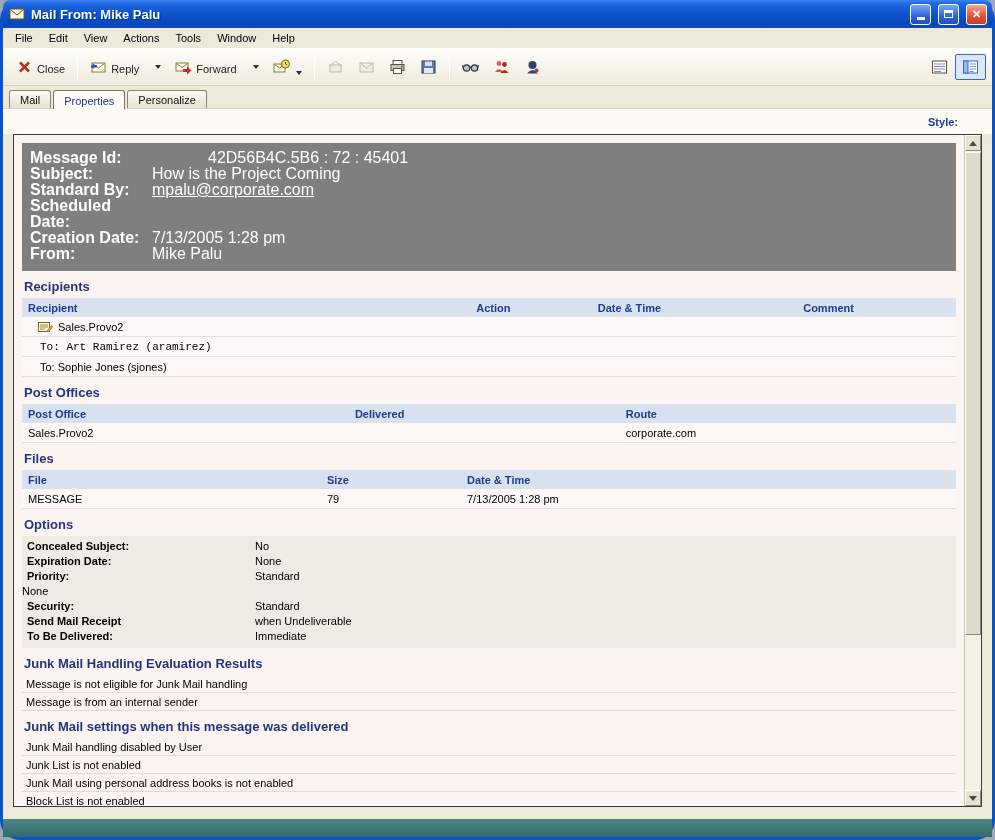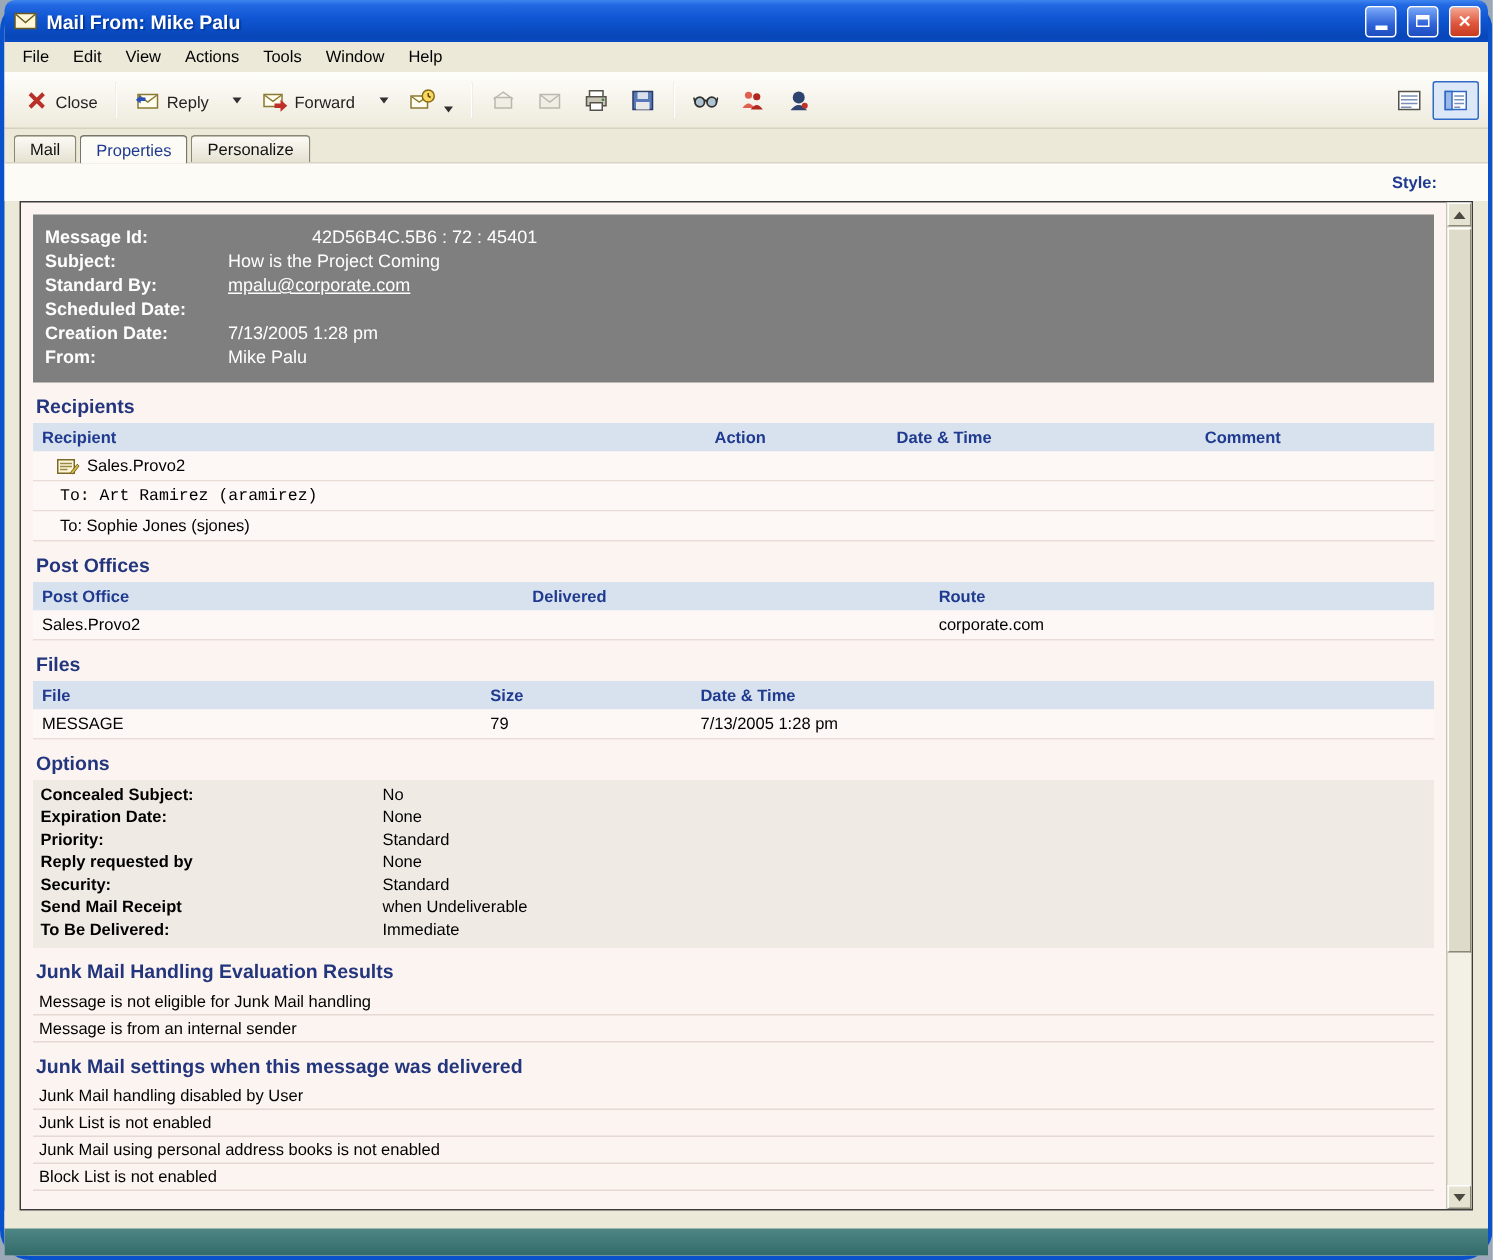--- a/index.html
+++ b/index.html
@@ -52,21 +52,21 @@
   
   .stylebar{
     height:26px; flex:0 0 26px; background:#FCFBF6; display:flex; align-items:center; justify-content:flex-end;
     padding-right:34px; font-size:11px; font-weight:bold; color:#1F3A8F; border-top:1px solid #D8D4C6;
   }
   
   .content-wrap{ flex:1 1 auto; margin:0 10px; border:1px solid #3C3C3C; position:relative; background:#FBF4F0; overflow:hidden; }
   .content-inner{ position:absolute; left:0; top:0; right:17px; bottom:0; padding:8px 8px 0 8px; overflow:hidden; font-size:11px; }
   
   .msg-head{ background:#7F7F7F; padding:7px 0 9px 8px; color:#fff; }
-  .mh-row{ display:flex; line-height:16px; font-size:12px; }
+  .mh-row{ display:flex; line-height:16px; font-size:16px; }
   .mh-label{ width:122px; font-weight:bold; flex:0 0 122px; }
   .mh-value{ }
   .mh-value.indent{ padding-left:56px; }
   .mh-link{ font-weight:normal; text-decoration:underline; color:#ffffff; cursor:pointer; }
   
   .section-title{ color:#23357D; font-weight:bold; font-size:13px; padding:8px 2px 4px 2px; }
   .grid-head{ background:#D8E2EE; color:#1F3A8F; font-weight:bold; }
   .grid-row{ border-bottom:1px solid #EBDCD7; color:#000; background:#FDF8F5; }
   .grid{ display:grid; }
   .grid > div{ padding:4px 4px 3px 6px; white-space:nowrap; overflow:hidden; }
@@ -340,21 +340,20 @@
         </div>
         <div class="opt-row">
           <span class="opt-label">Expiration Date:</span>
           <span>None</span>
         </div>
         <div class="opt-row">
           <span class="opt-label">Priority:</span>
           <span>Standard</span>
         </div>
         <div class="opt-row">
-          <span class="opt-label">Reply requested by</span>
           <span>None</span>
         </div>
         <div class="opt-row">
           <span class="opt-label">Security:</span>
           <span>Standard</span>
         </div>
         <div class="opt-row">
           <span class="opt-label">Send Mail Receipt</span>
           <span>when Undeliverable</span>
         </div>

